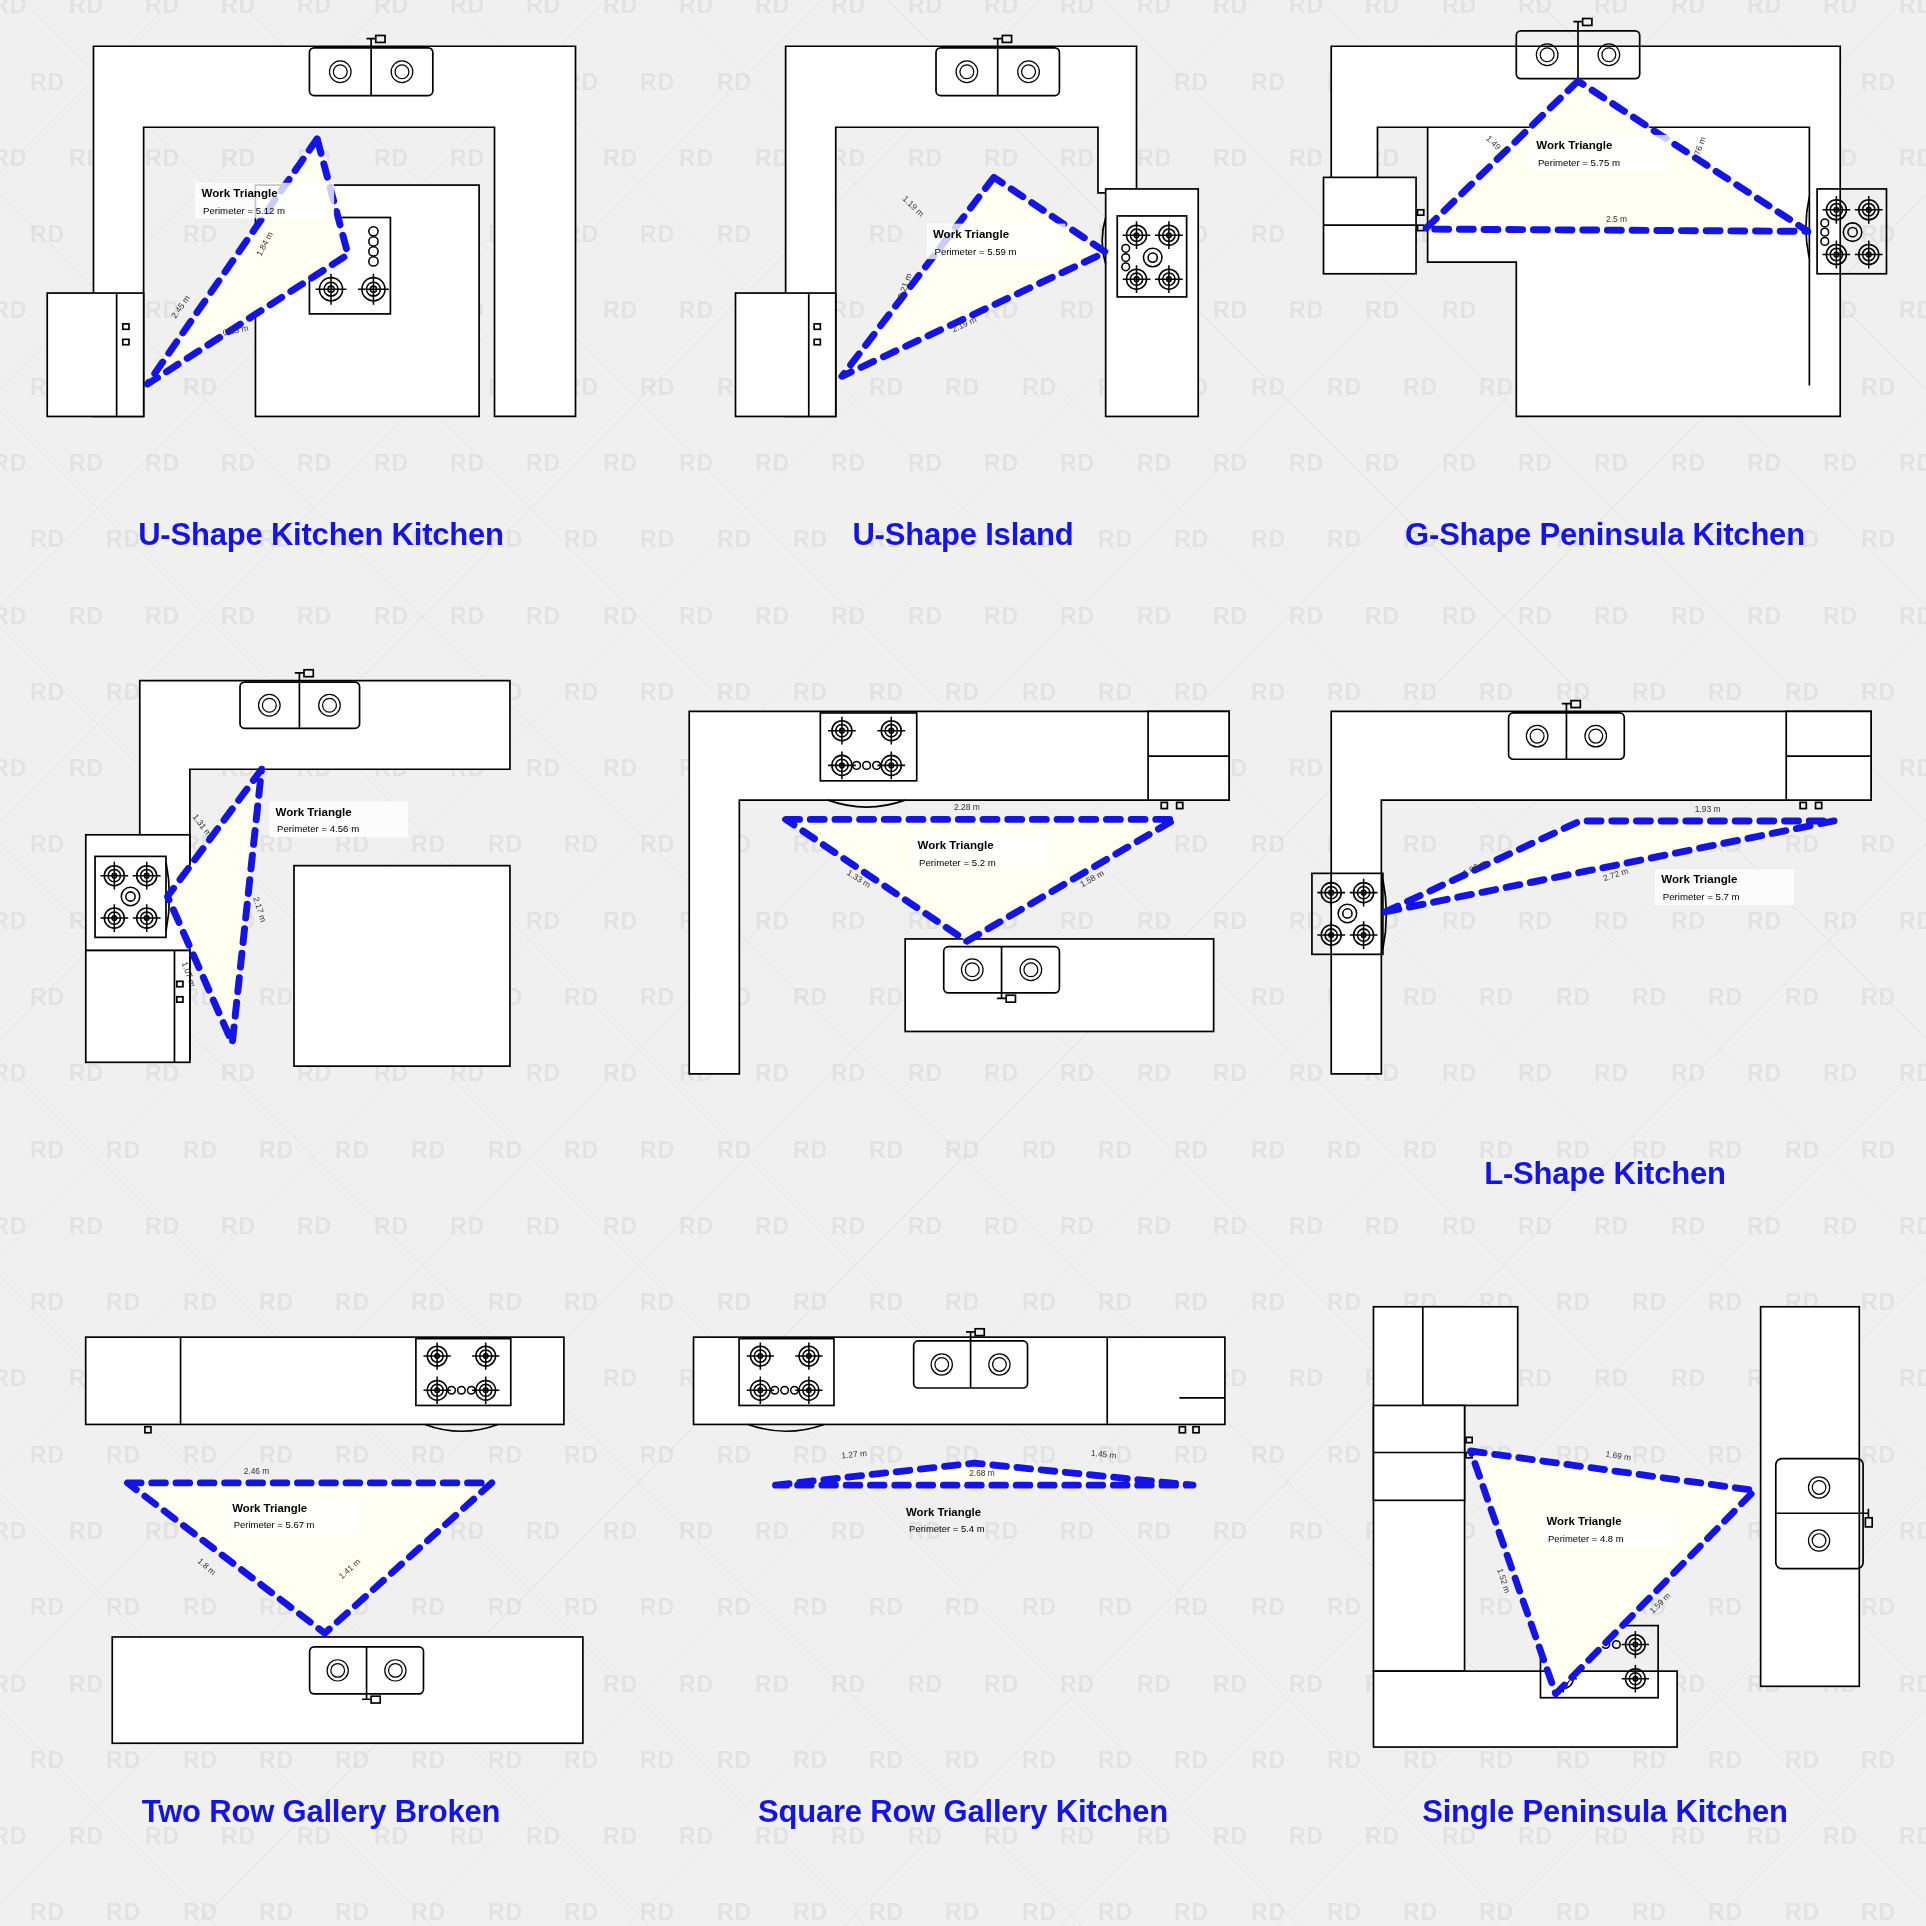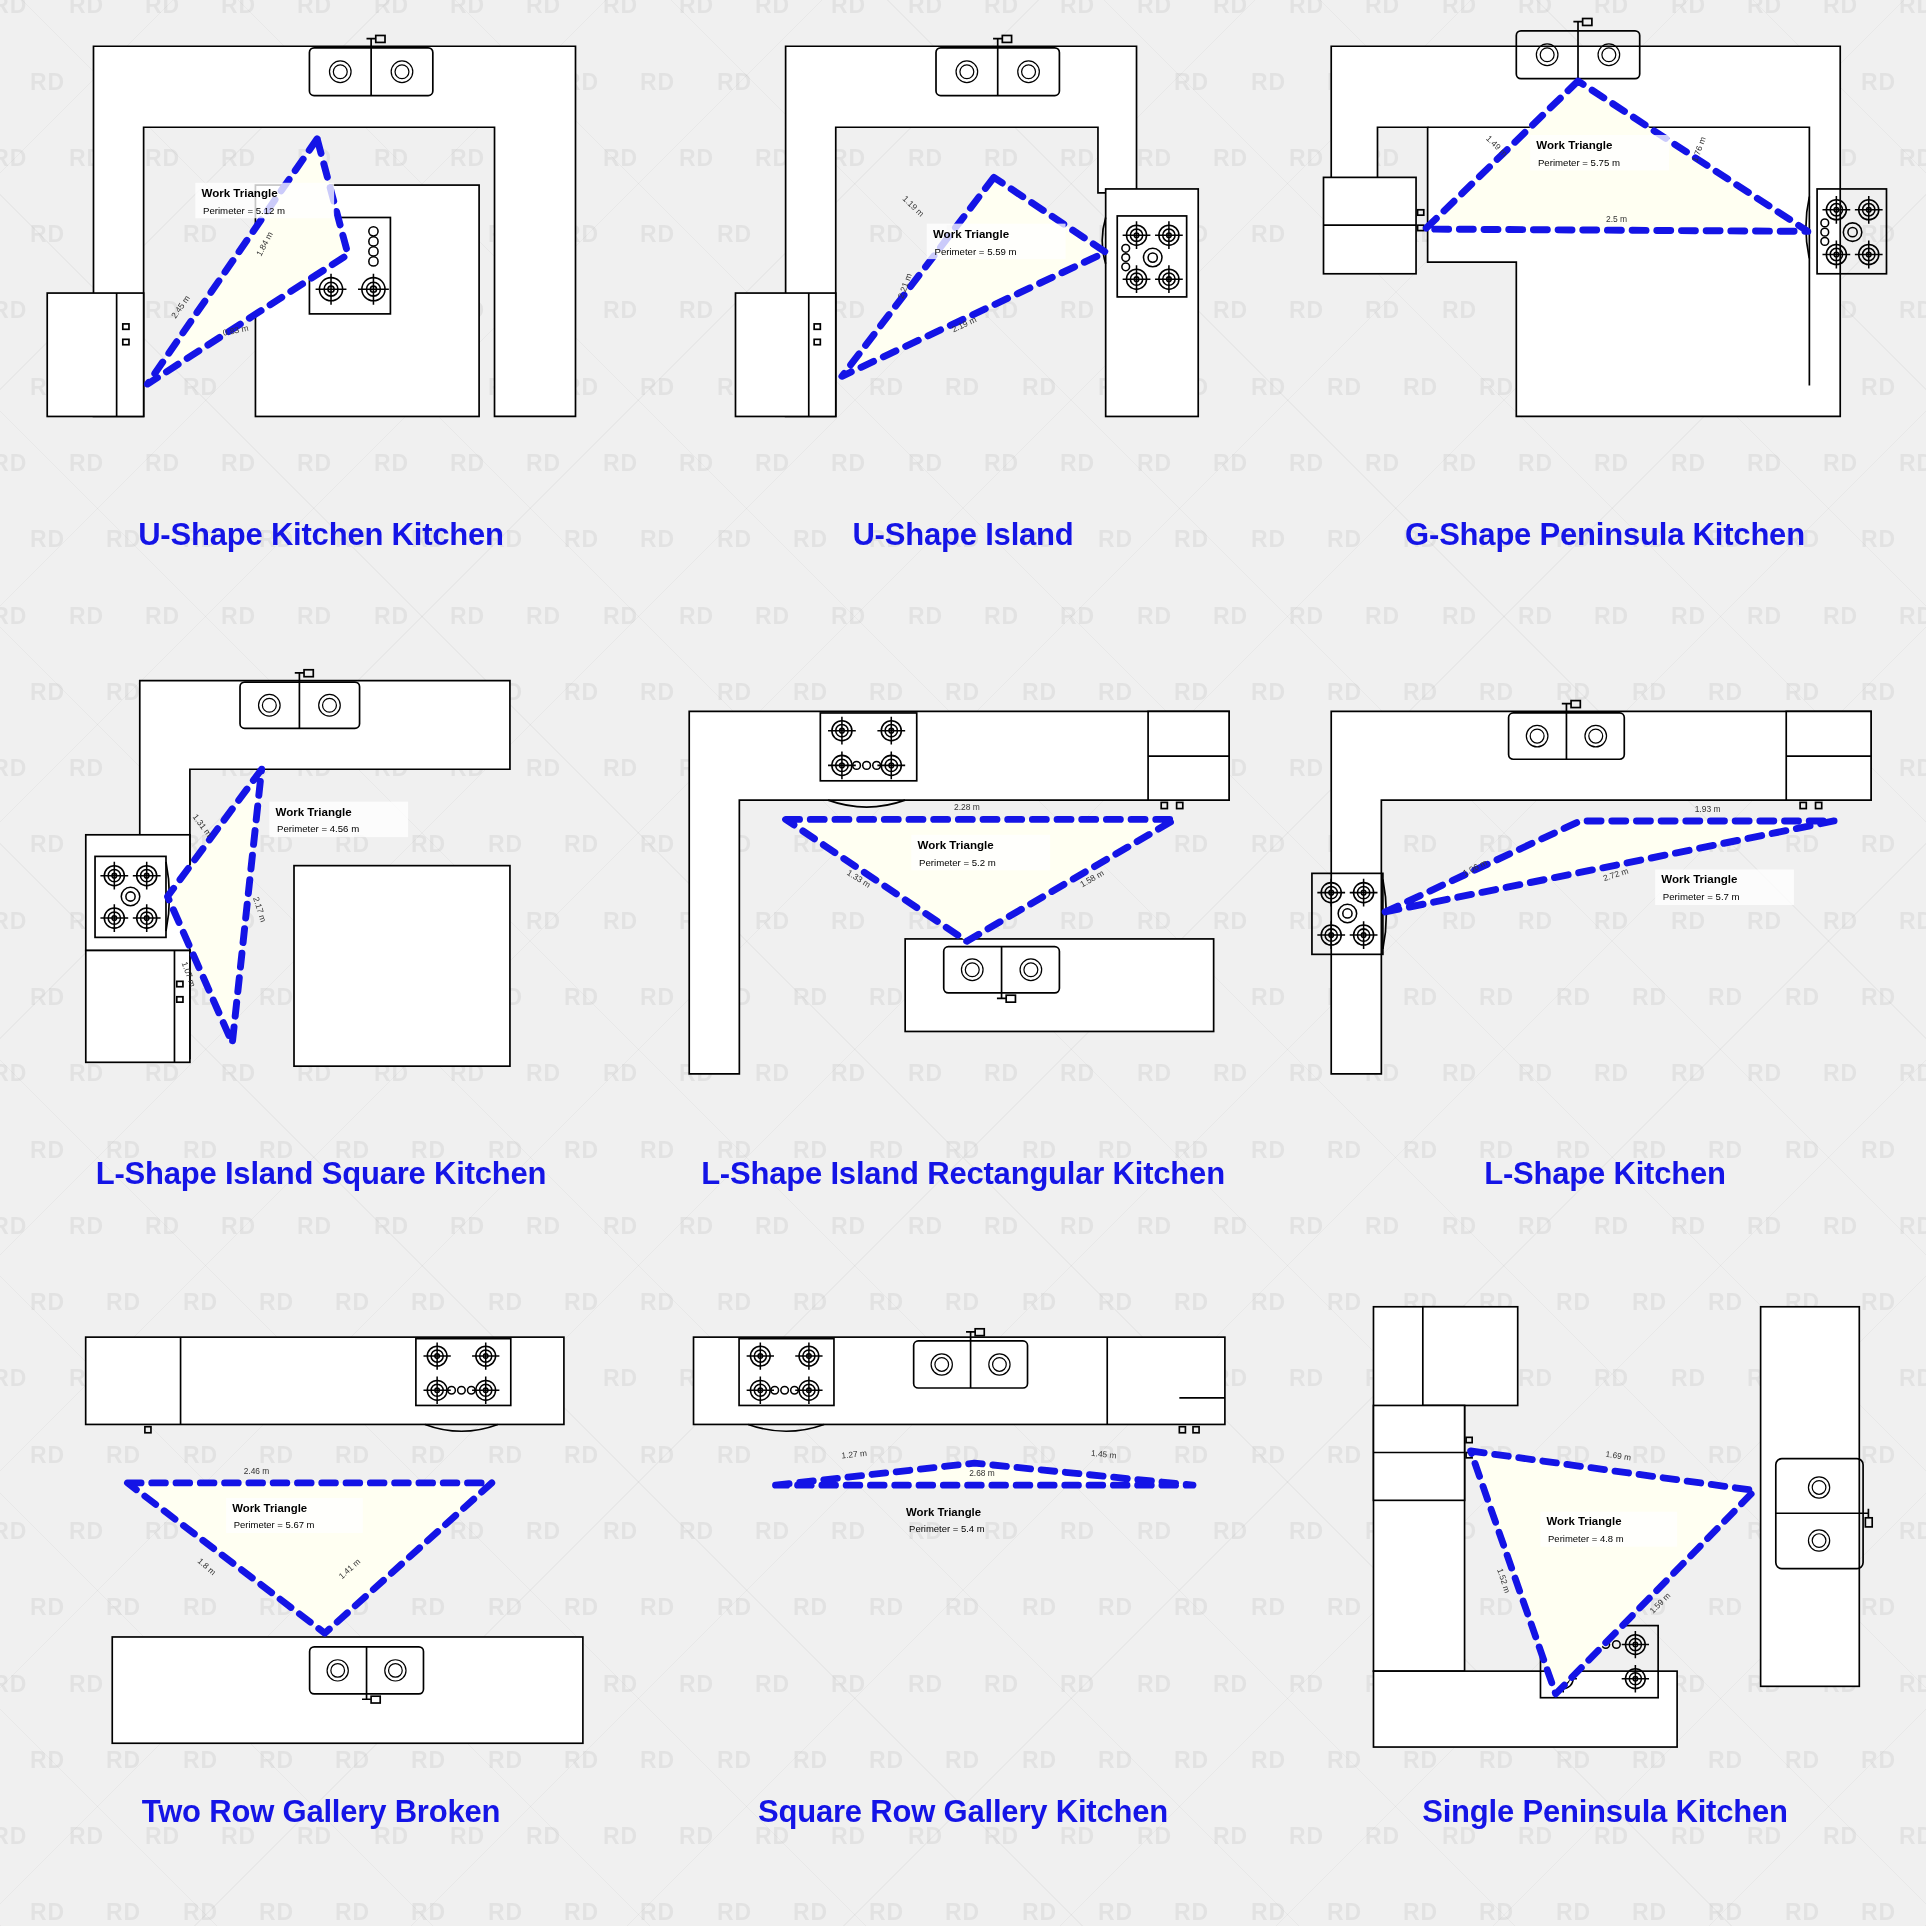--- a/index.html
+++ b/index.html
@@ -993,21 +993,20 @@
           <text class="dim" text-anchor="middle">2.17 m</text>
         </g>
         <g transform="translate(240,432) rotate(70)">
           <text class="dim" text-anchor="middle">1.07 m</text>
         </g>
         <rect class="wtbox" x="348" y="207" width="180" height="46"></rect>
         <text class="wt-title" x="356" y="225">Work Triangle</text>
         <text class="wt-sub" x="358" y="247">Perimeter = 4.56 m</text>
       </svg>
     </div>
-    <div class="panel-title">L-Shape Island Square Kitchen</div>
   </div>
 
   <div class="panel row2">
     <div class="plan">
       <svg viewBox="0 0 830 660" preserveAspectRatio="xMidYMid meet">
         <path class="cab" d="M60 90 L760 90 L760 205 L125 205 L125 560 L60 560 Z"></path>
         <rect class="cab" x="655" y="90" width="105" height="115"></rect>
         <path class="cabline" d="M655 148 L760 148"></path>
         <rect class="cabline" x="672" y="208" width="8" height="8"></rect>
         <rect class="cabline" x="692" y="208" width="8" height="8"></rect>
@@ -1055,21 +1054,20 @@
           <text class="dim" text-anchor="middle">1.33 m</text>
         </g>
         <g transform="translate(584,310) rotate(-30)">
           <text class="dim" text-anchor="middle">1.58 m</text>
         </g>
         <rect class="wtbox" x="348" y="250" width="180" height="46"></rect>
         <text class="wt-title" x="356" y="268">Work Triangle</text>
         <text class="wt-sub" x="358" y="290">Perimeter = 5.2 m</text>
       </svg>
     </div>
-    <div class="panel-title">L-Shape Island Rectangular Kitchen</div>
   </div>
 
   <div class="panel row2">
     <div class="plan">
       <svg viewBox="0 0 830 660" preserveAspectRatio="xMidYMid meet">
         <path class="cab" d="M60 90 L760 90 L760 205 L125 205 L125 560 L60 560 Z"></path>
         <rect class="cab" x="650" y="90" width="110" height="115"></rect>
         <path class="cabline" d="M650 148 L760 148"></path>
         <rect class="cabline" x="668" y="208" width="8" height="8"></rect>
         <rect class="cabline" x="688" y="208" width="8" height="8"></rect>

